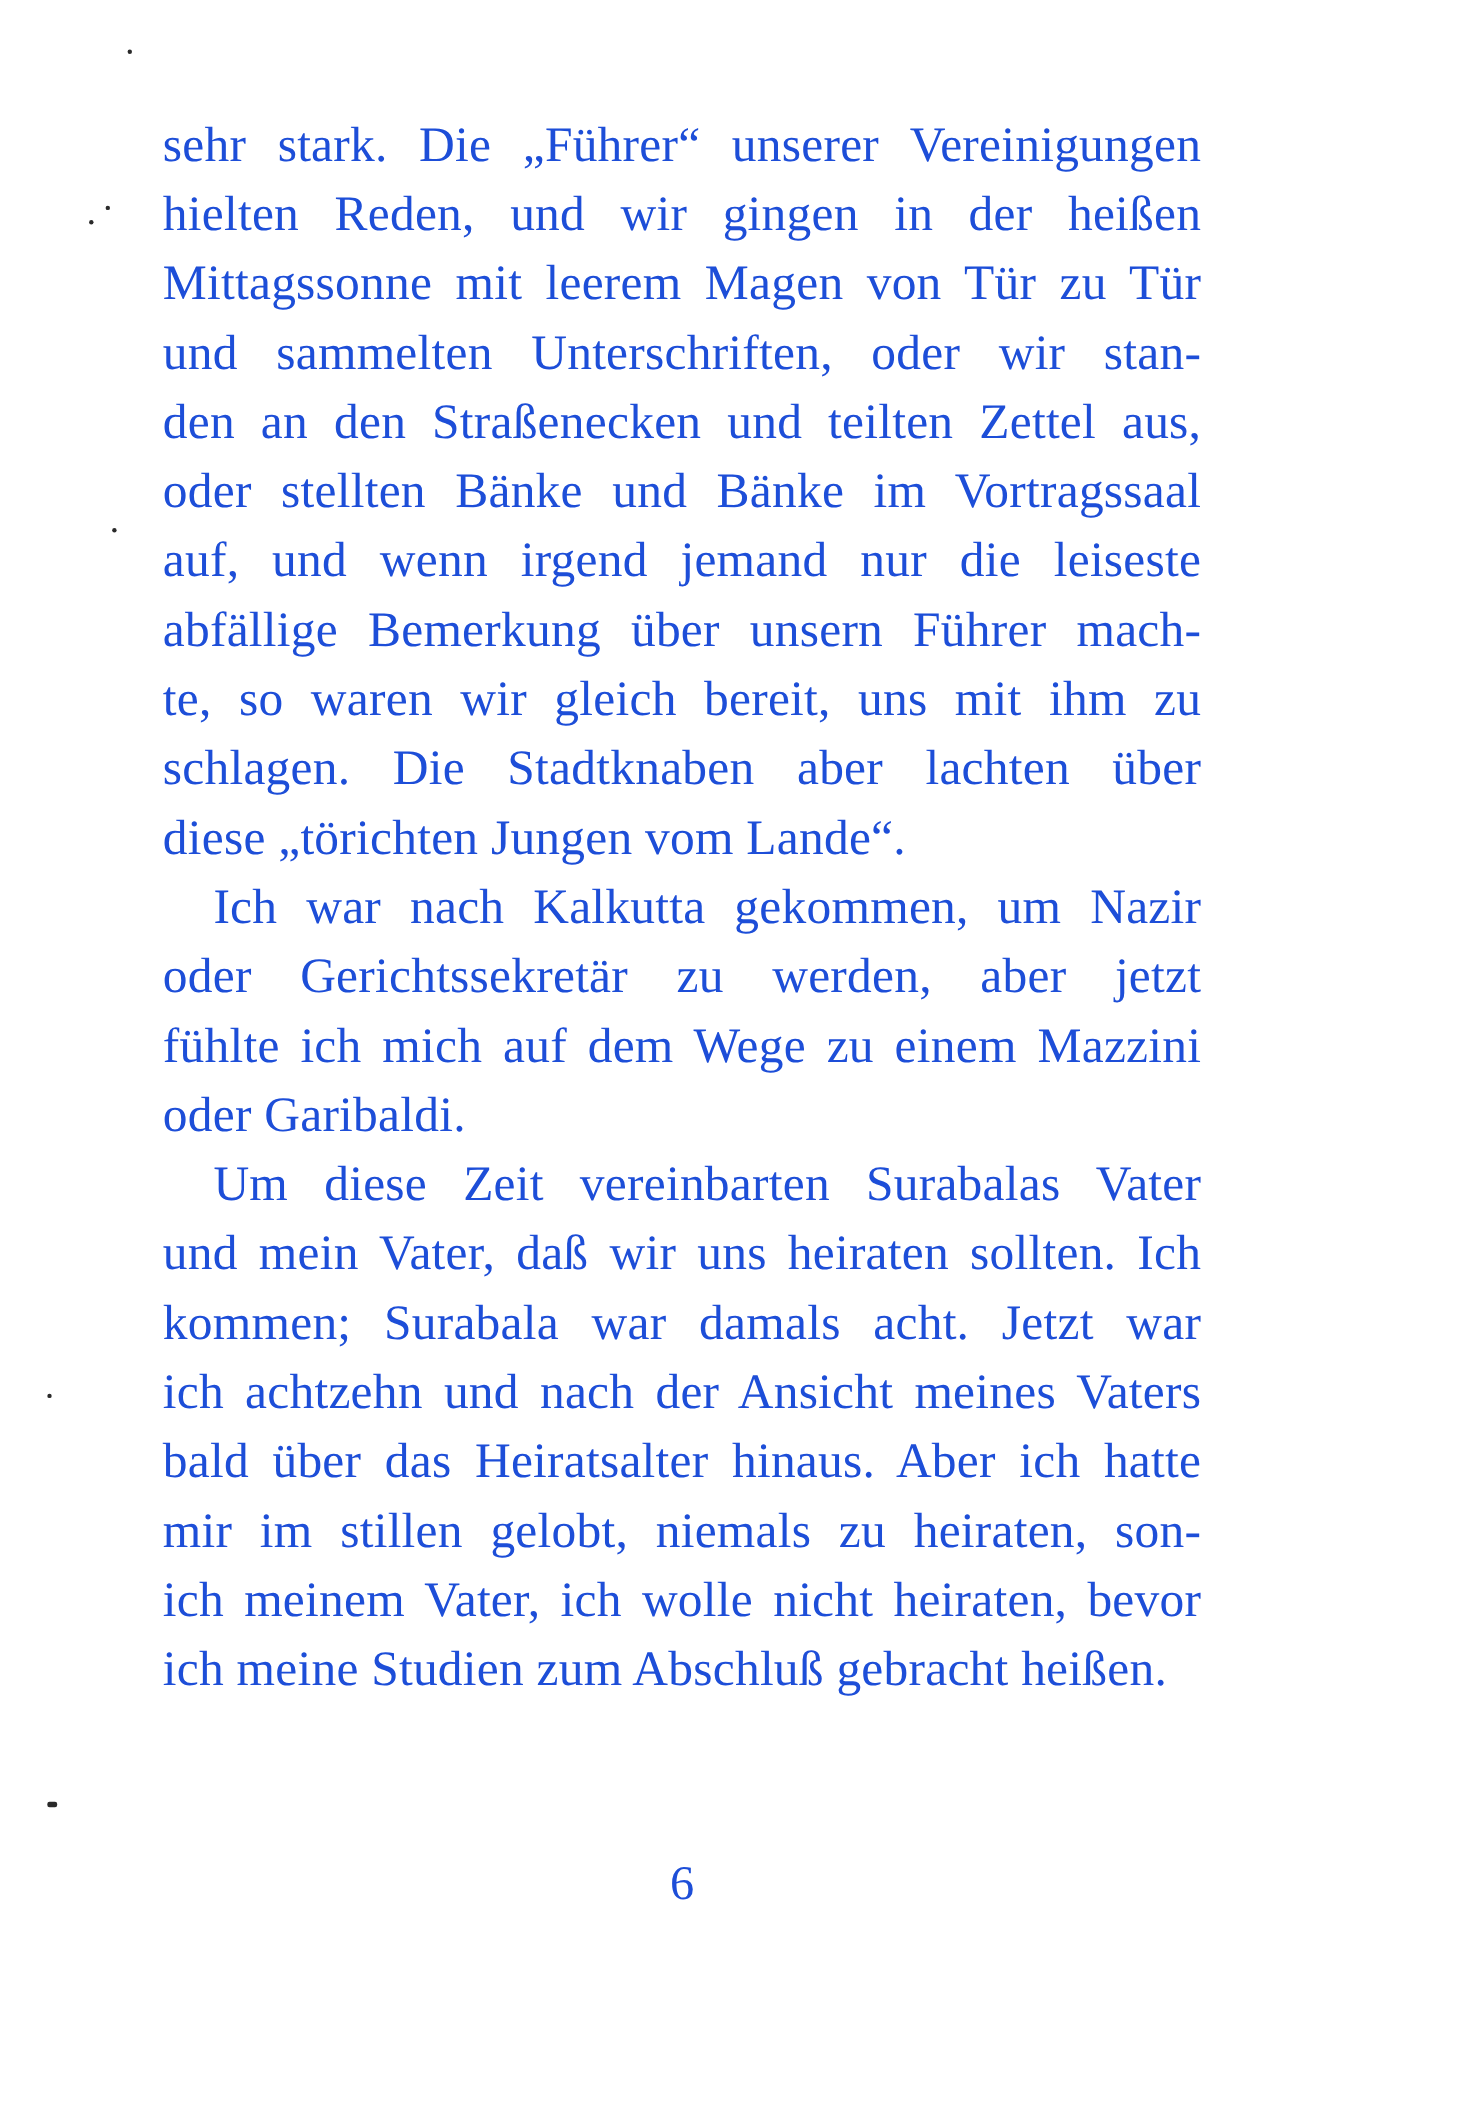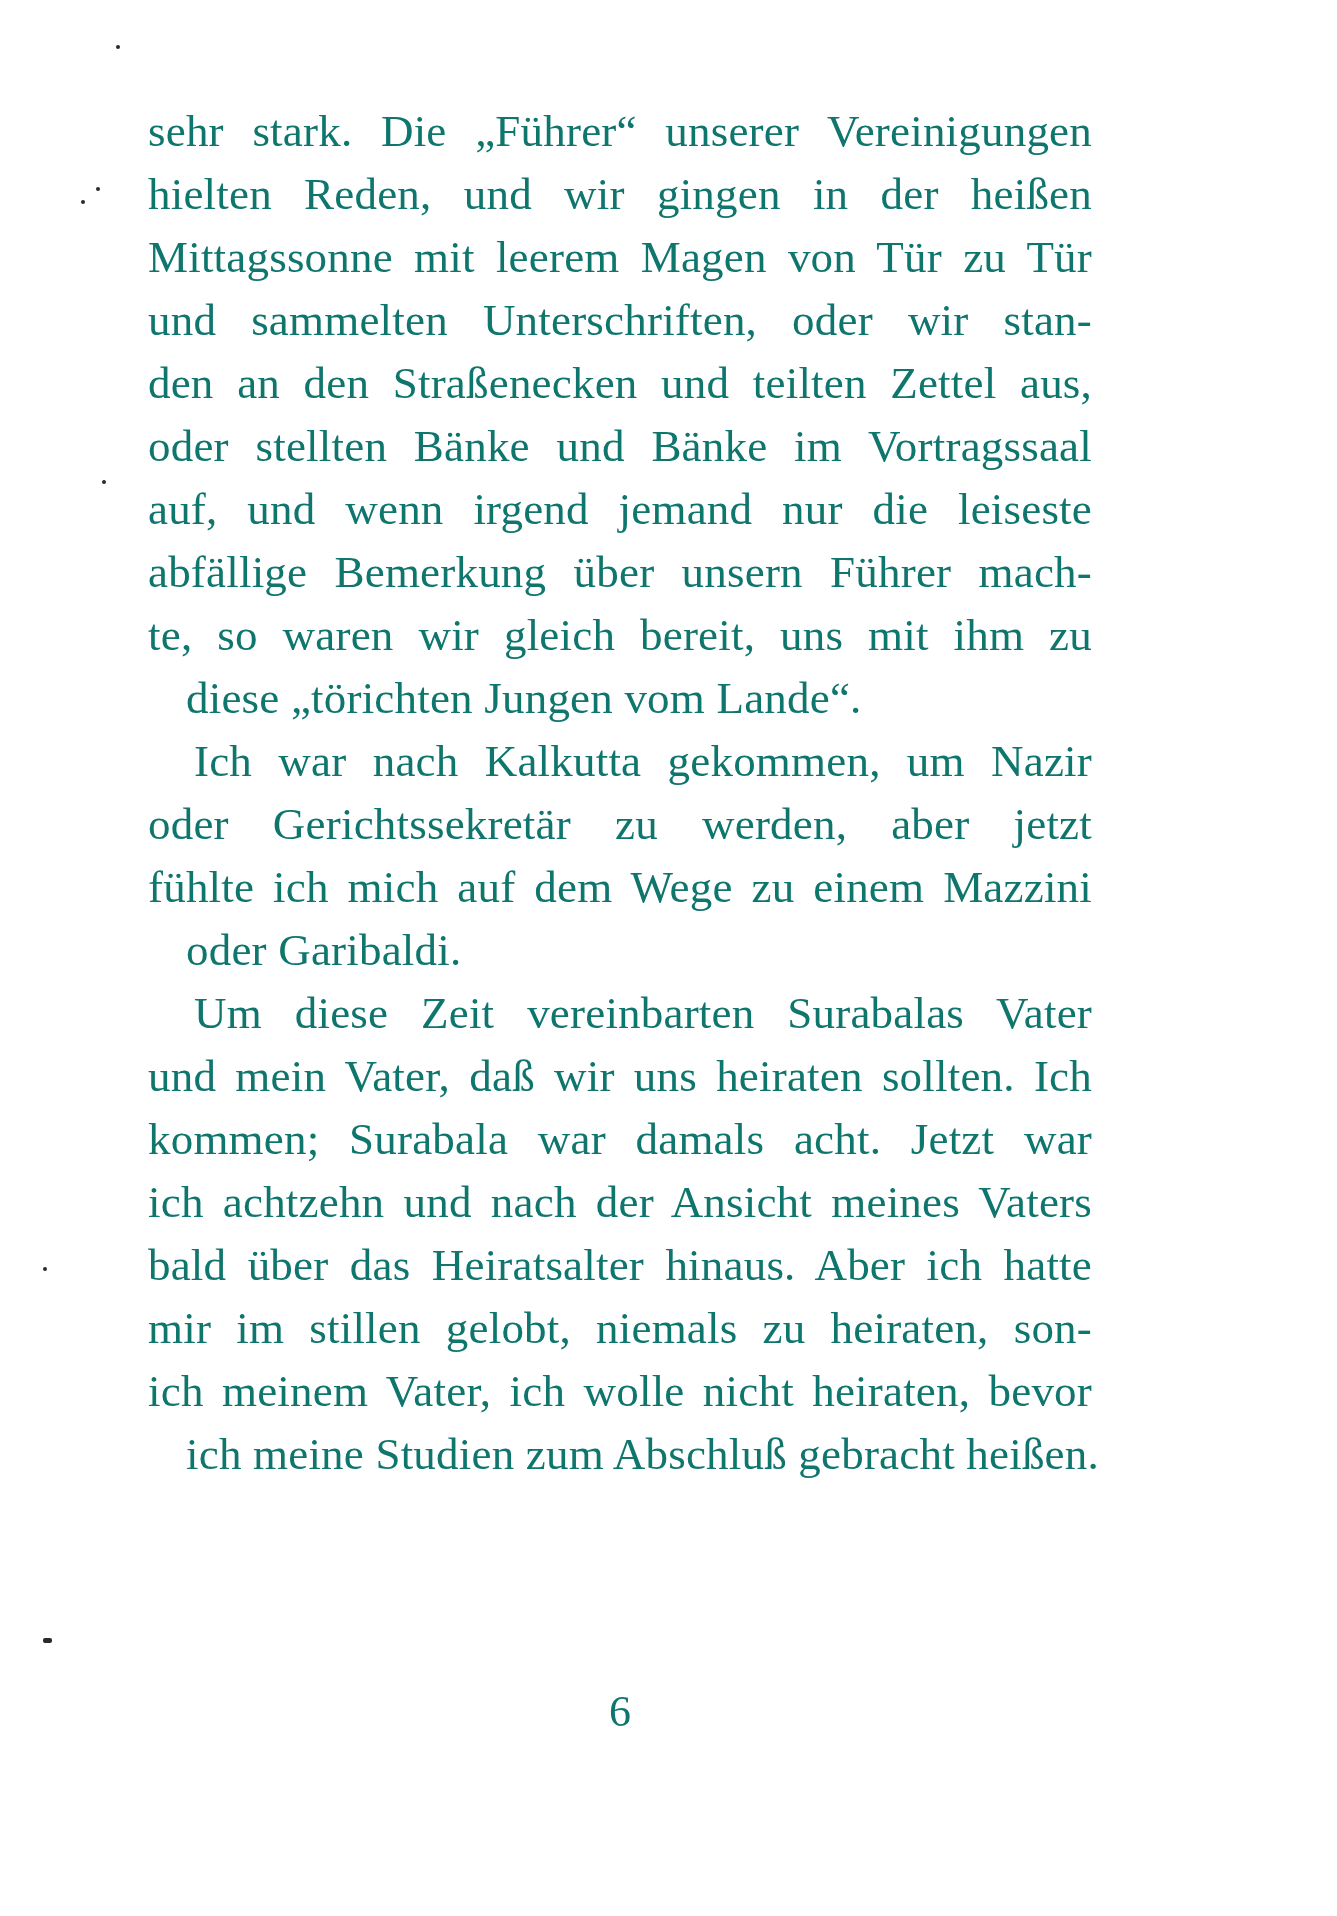--- a/index.html
+++ b/index.html
@@ -7,41 +7,40 @@
     padding: 0;
     background: #ffffff;
   }
   .page {
     position: relative;
     width: 1337px;
     height: 1916px;
     background: #ffffff;
     overflow: hidden;
     font-family: "Liberation Serif", "DejaVu Serif", serif;
-    color: #0f766e;
+    color: #1d4ed8;
   }
   .text-block {
     position: absolute;
     left: 148px;
     top: 100px;
     width: 944px;
   }
   .line {
     height: 63px;
     line-height: 63px;
     font-size: 45px;
     letter-spacing: 0.2px;
     text-align: justify;
     text-align-last: justify;
     white-space: nowrap;
     overflow: visible;
   }
   .line.last {
     text-align-last: left;
-    margin-left: 38px;
   }
   .line.indent {
     text-indent: 46px;
   }
   .page-number {
     position: absolute;
     left: 148px;
     width: 944px;
     top: 1688px;
     text-align: center;
@@ -62,20 +61,21 @@
   <div class="text-block">
       <div class="line">sehr stark. Die „Führer“ unserer Vereinigungen</div>
       <div class="line">hielten Reden, und wir gingen in der heißen</div>
       <div class="line">Mittagssonne mit leerem Magen von Tür zu Tür</div>
       <div class="line">und sammelten Unterschriften, oder wir stan-</div>
       <div class="line">den an den Straßenecken und teilten Zettel aus,</div>
       <div class="line">oder stellten Bänke und Bänke im Vortragssaal</div>
       <div class="line">auf, und wenn irgend jemand nur die leiseste</div>
       <div class="line">abfällige Bemerkung über unsern Führer mach-</div>
       <div class="line">te, so waren wir gleich bereit, uns mit ihm zu</div>
+      <div class="line">schlagen. Die Stadtknaben aber lachten über</div>
       <div class="line last">diese „törichten Jungen vom Lande“.</div>
       <div class="line indent">Ich war nach Kalkutta gekommen, um Nazir</div>
       <div class="line">oder Gerichtssekretär zu werden, aber jetzt</div>
       <div class="line">fühlte ich mich auf dem Wege zu einem Mazzini</div>
       <div class="line last">oder Garibaldi.</div>
       <div class="line indent">Um diese Zeit vereinbarten Surabalas Vater</div>
       <div class="line">und mein Vater, daß wir uns heiraten sollten. Ich</div>
       <div class="line">kommen; Surabala war damals acht. Jetzt war</div>
       <div class="line">ich achtzehn und nach der Ansicht meines Vaters</div>
       <div class="line">bald über das Heiratsalter hinaus. Aber ich hatte</div>

